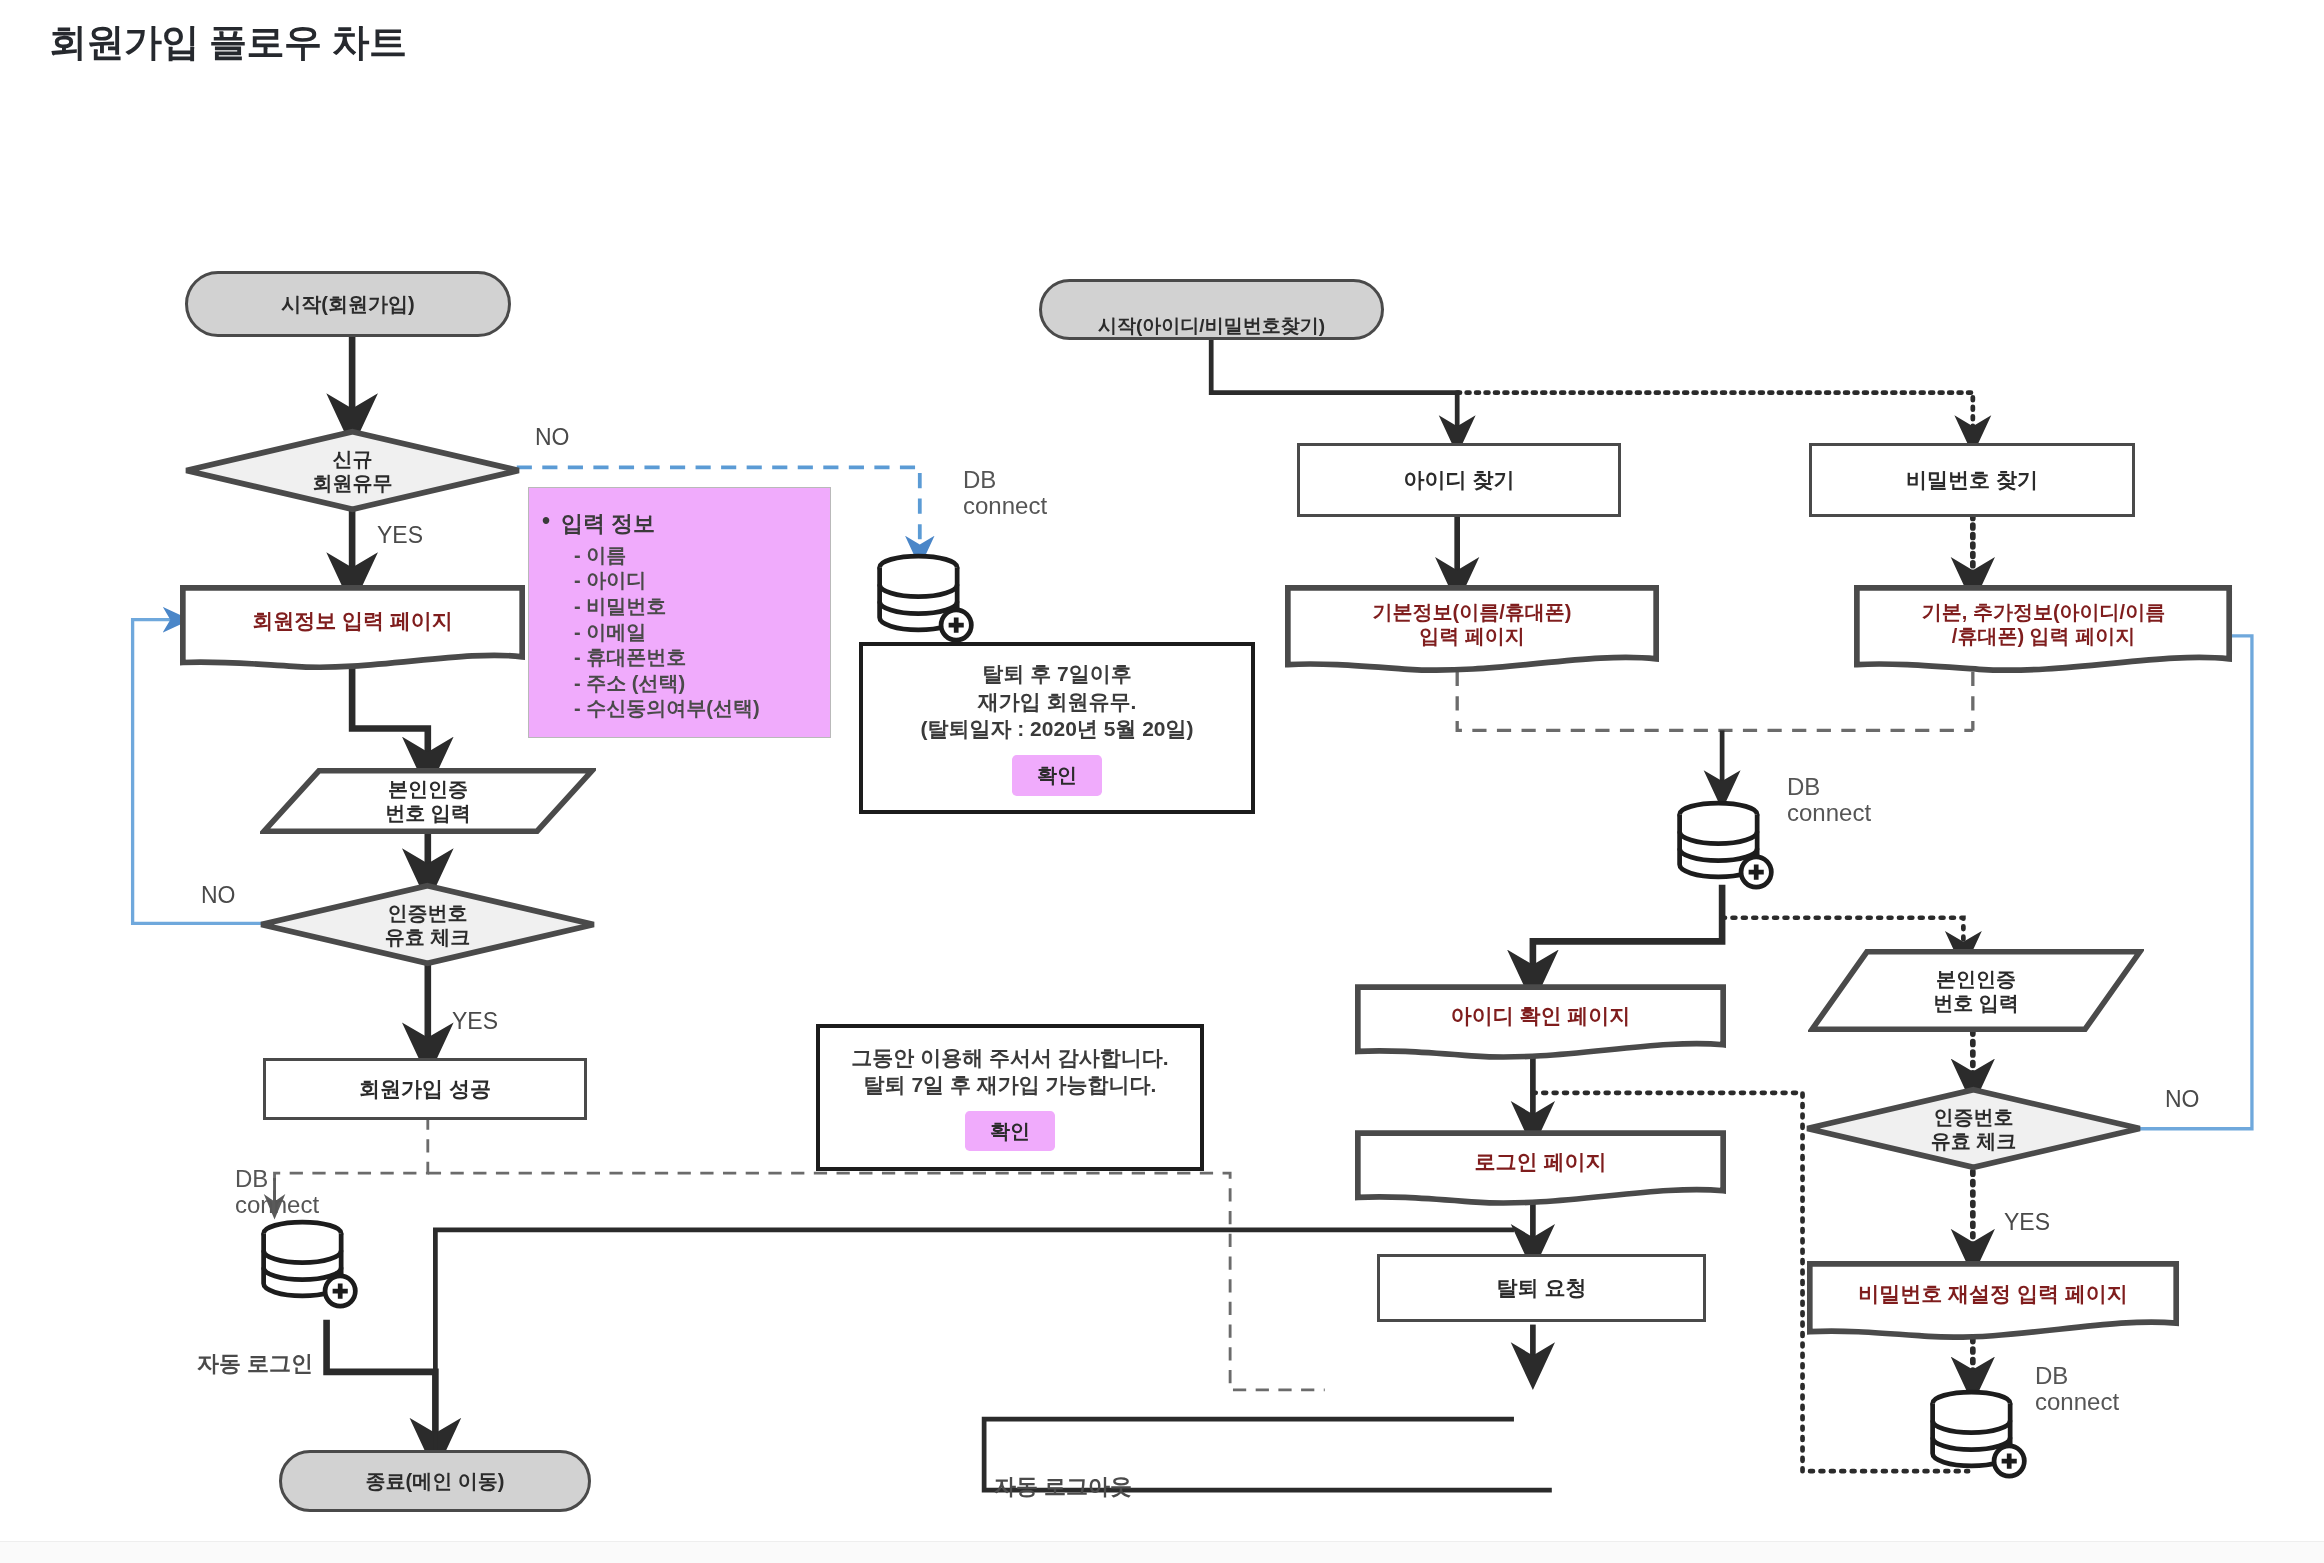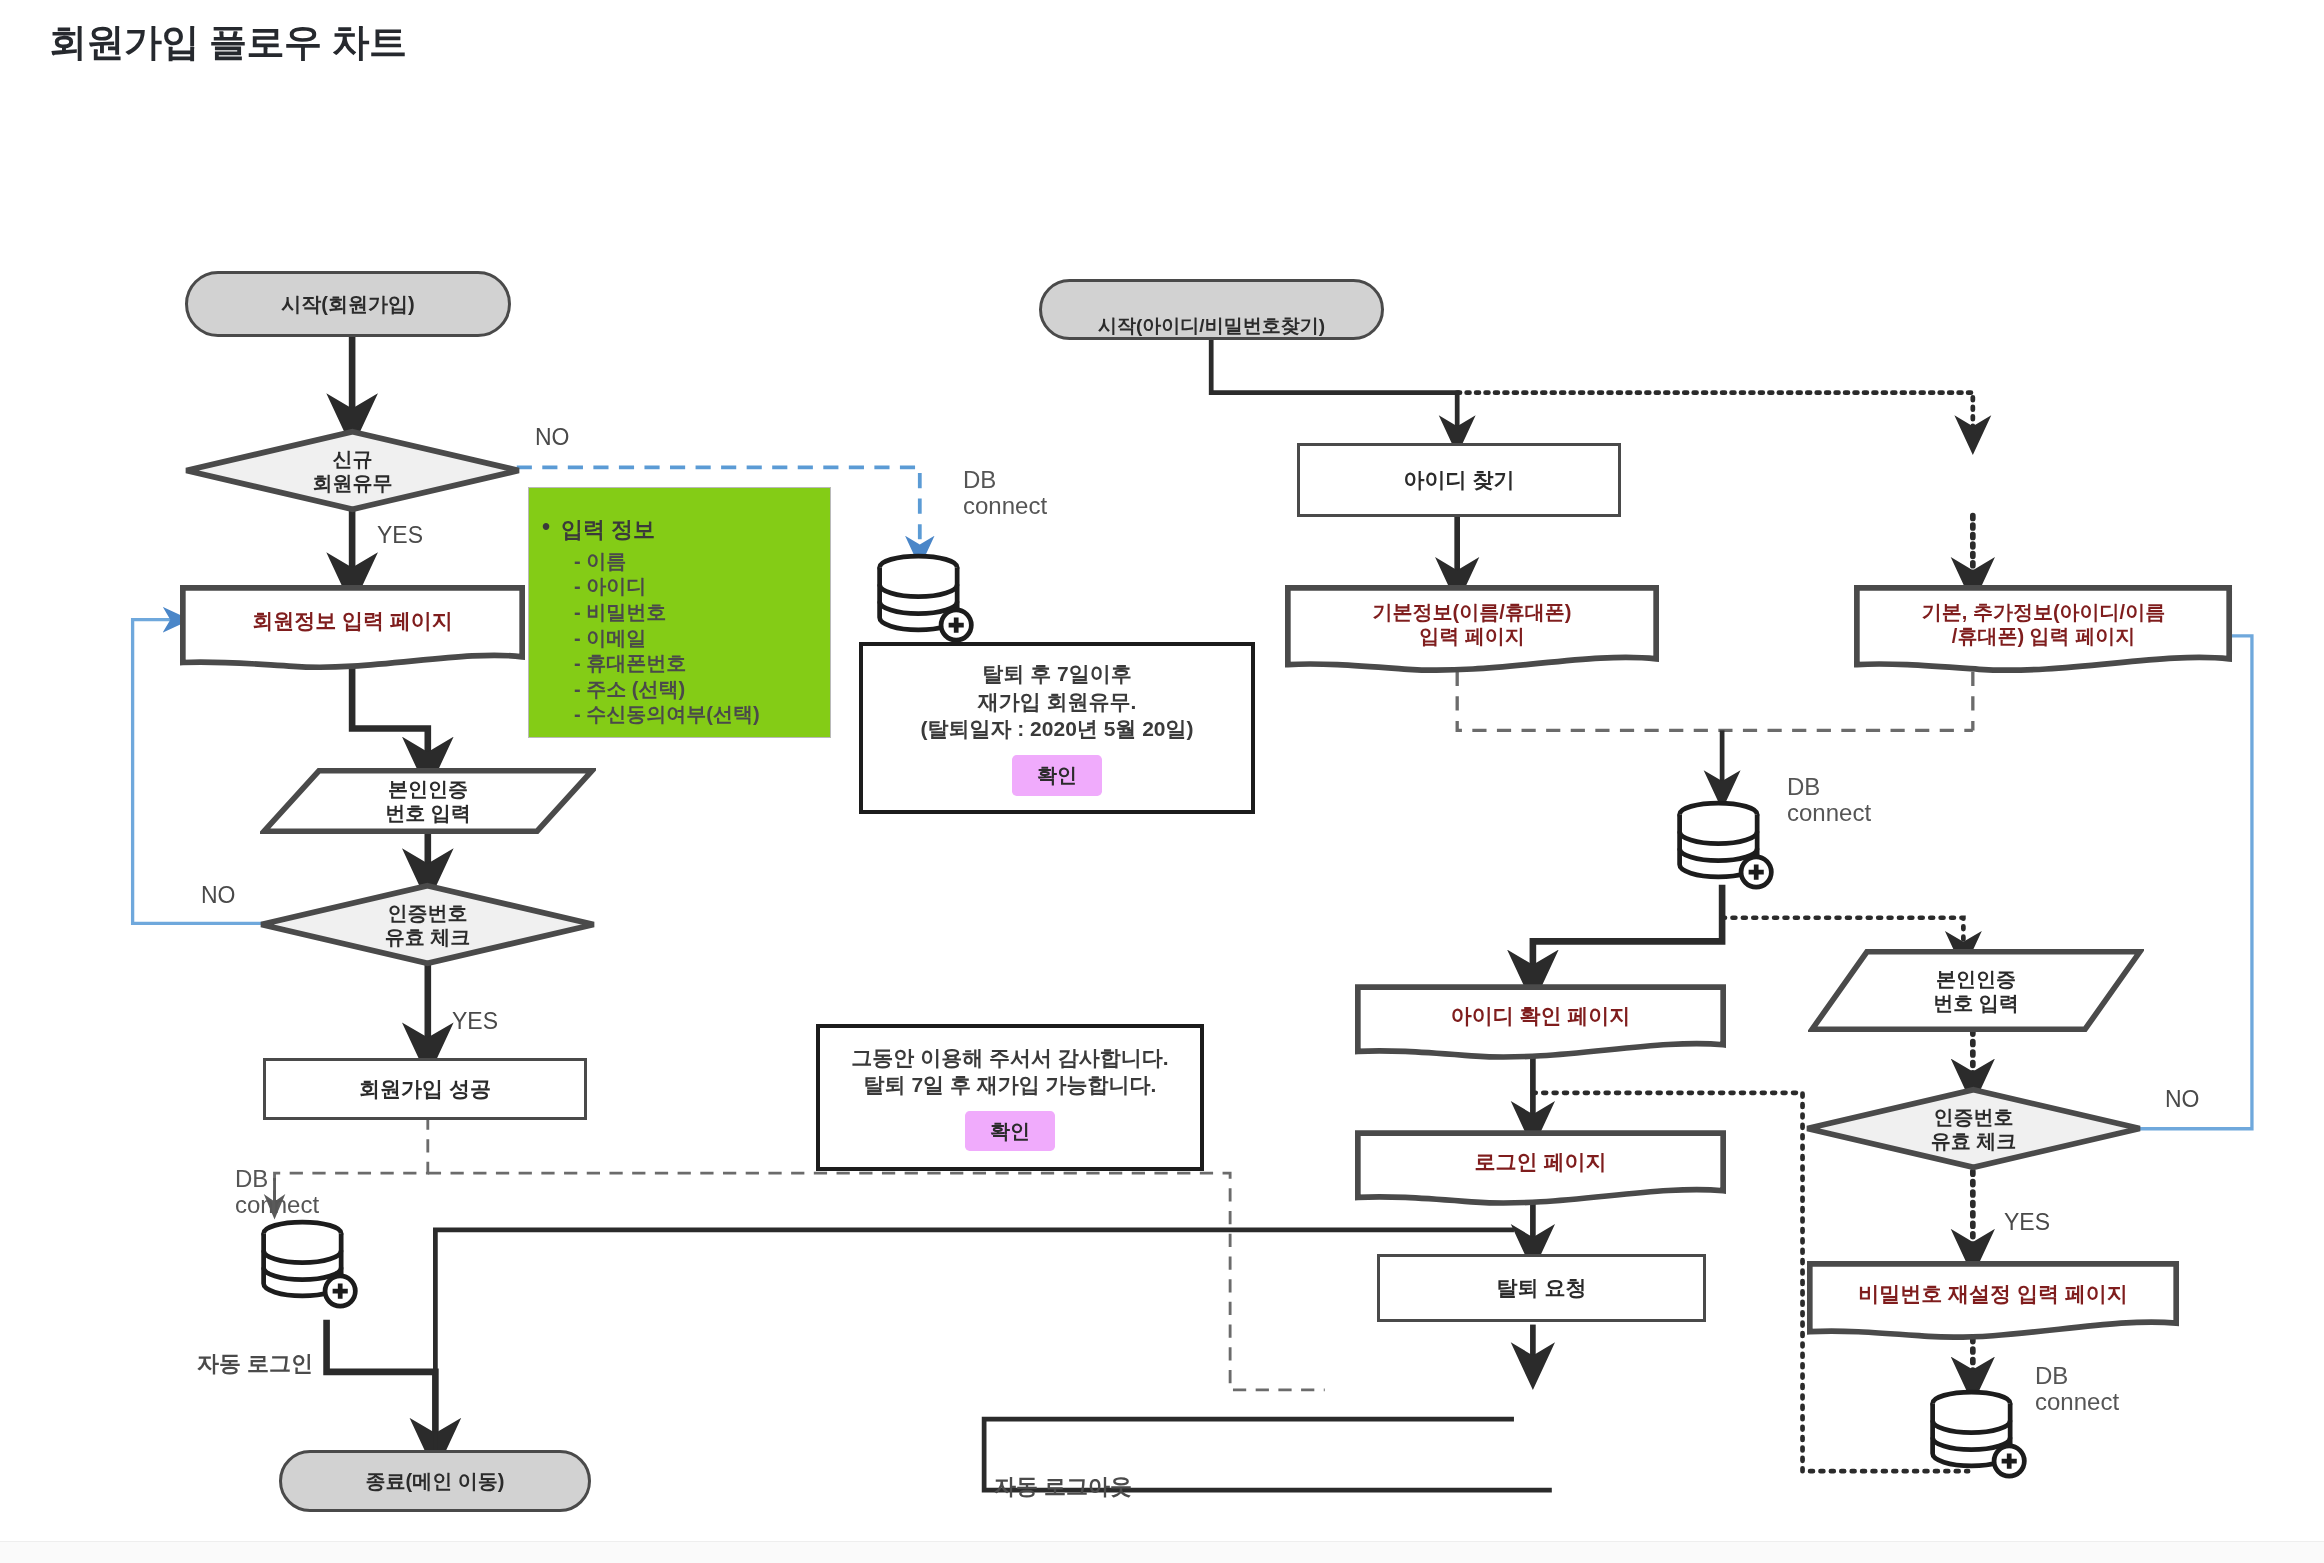--- a/index.html
+++ b/index.html
@@ -86,23 +86,23 @@
     position: absolute; left: 0; top: 0;
     width: 100%; height: 100%;
     display: flex; align-items: center; justify-content: center;
     text-align: center; white-space: pre-line;
     font-size: 20px; font-weight: bold; color: #2b2b2b;
     line-height: 1.2;
   }
   
   .note-box {
     position: absolute;
-    background: #84cc16;
+    background: #f0abfc;
     border: 1.9px solid #b9b9b9;
-    padding: 27px 17px;
+    padding: 21px 17px;
   }
   .note-title {
     font-size: 22px; font-weight: bold; color: #3a3a3a;
     margin: 0 0 3.8px 15px;
     position: relative;
   }
   .note-title::before {
     content: "\2022";
     position: absolute; left: -19px; top: -0.9px;
     font-size: 23px;
@@ -351,20 +351,23 @@
   </div>
 
   <div class="node n-terminal" style="left:1039px; top:279px; width:345px; height:61px; font-size:19px;align-items:flex-end;">
     <span>시작(아이디/비밀번호찾기)</span>
   </div>
 
   <div class="node n-process" style="left:1297px; top:443px; width:324px; height:74px;">
     <span>아이디 찾기</span>
   </div>
 
+  <div class="node n-process" style="left:1809px; top:443px; width:326px; height:74px;">
+    <span>비밀번호 찾기</span>
+  </div>
 
   <div class="n-doc-wrap" style="left:1285px; top:585px; width:374px; height:90px;">
     <svg width="374" height="90" viewBox="0 0 395 95">
       <path d="M3,3 L392,3 L392,78 C320,70 220,95 130,89 C75,85 38,82 3,84 Z" fill="#ffffff" stroke="#4a4a4a" stroke-width="6"></path>
     </svg>
     <div class="n-doc-label" style="font-size:20px; padding-bottom:11.4px;">기본정보(이름/휴대폰)
 입력 페이지</div>
   </div>
 
   <div class="n-doc-wrap" style="left:1854px; top:585px; width:379px; height:90px;">

